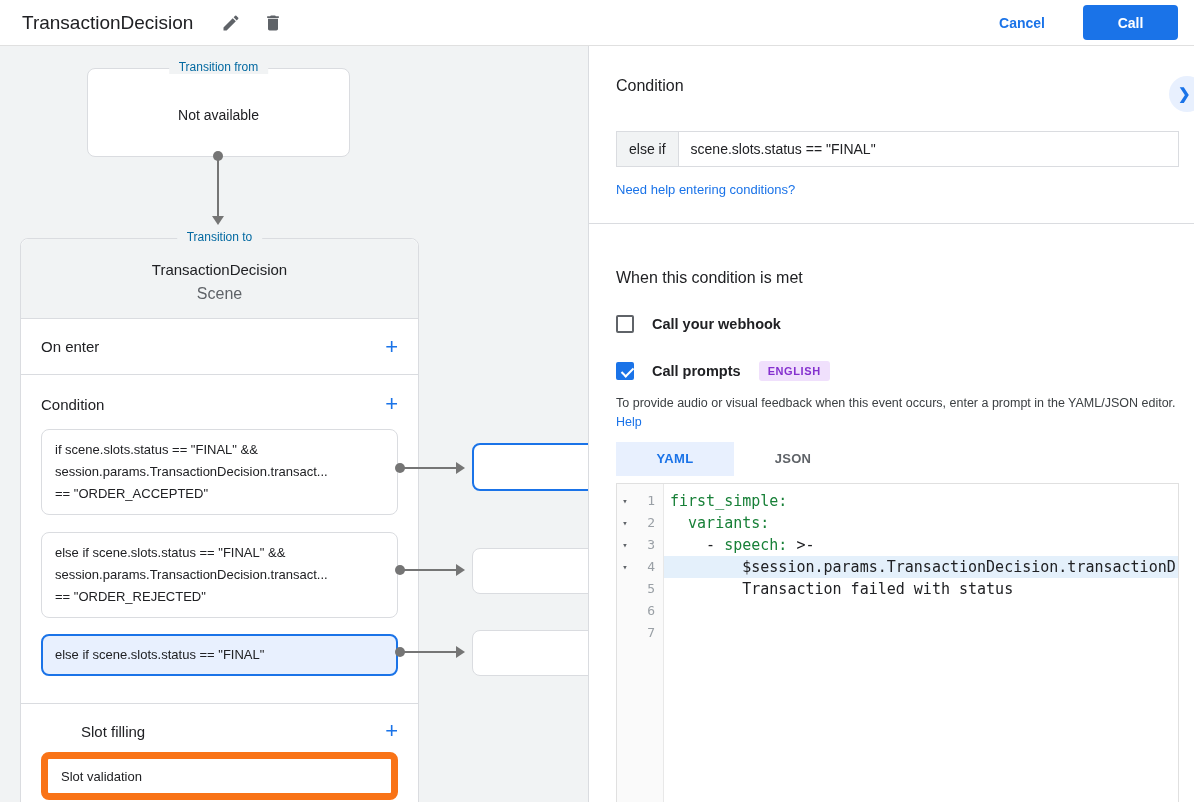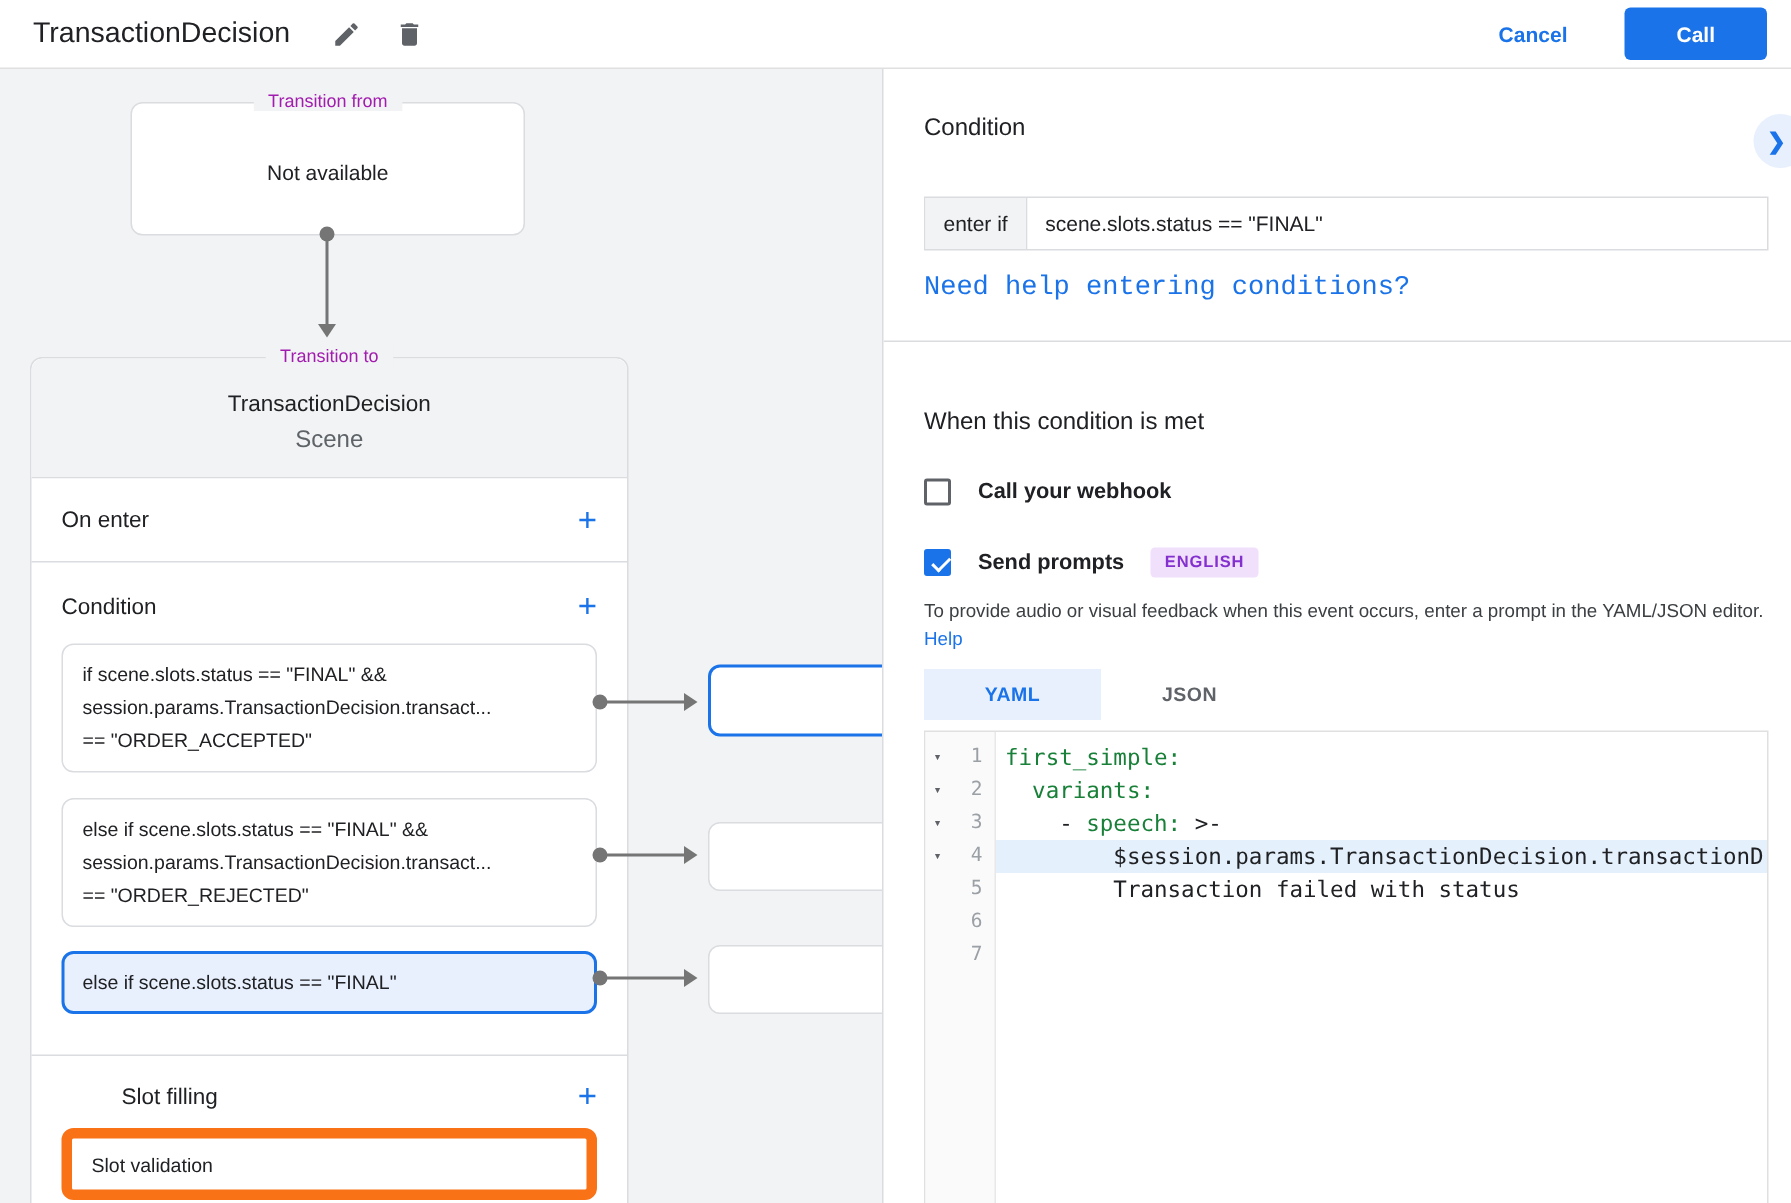--- a/index.html
+++ b/index.html
@@ -16,21 +16,21 @@
   .trash { margin-left:18px; }
   .topspacer { flex:1; }
   .cancel { color:#1a73e8; font-size:14px; font-weight:700; margin-right:38px; cursor:pointer; }
   .save { background:#1a73e8; color:#fff; font-size:14px; font-weight:700; border:none;
     border-radius:4px; height:35px; width:95px; cursor:pointer; font-family:"Liberation Sans",sans-serif; }
 
   
   .canvas { position:absolute; left:0; top:46px; width:588px; height:756px;
     background:#f1f3f4; overflow:hidden; }
   .legend { position:absolute; top:-9px; left:50%; transform:translateX(-50%);
-    background:#f1f3f4; padding:0 10px; font-size:12px; color:#a21caf; white-space:nowrap; z-index:2; }
+    background:#f1f3f4; padding:0 10px; font-size:12px; color:#0369a1; white-space:nowrap; z-index:2; }
 
   .tfrom { position:absolute; left:87px; top:22px; width:263px; height:89px; background:#fff;
     border:1px solid #dadce0; border-radius:8px; }
   .tfrom-value { text-align:center; margin-top:38px; font-size:14px; color:#202124; }
 
   .dot { position:absolute; width:10px; height:10px; border-radius:50%; background:#757575; }
   .vline { position:absolute; left:217px; top:113px; width:2px; height:57px; background:#757575; }
   .varrowhead { position:absolute; left:212px; top:170px; width:0; height:0;
     border-left:6px solid transparent; border-right:6px solid transparent; border-top:9px solid #757575; }
   .hline { position:absolute; height:2px; background:#757575; }
@@ -76,21 +76,21 @@
   .h2.cond { margin-top:29px; }
   .chev { position:absolute; left:580px; top:30px; width:36px; height:36px; border-radius:50%;
     background:#e8f0fe; color:#1a73e8; display:flex; align-items:center; padding-left:9px;
     font-size:15px; font-weight:700; cursor:pointer; }
   .inputgroup { margin-top:34px; width:563px; height:36px; border:1px solid #dadce0;
     display:flex; align-items:stretch; background:#fff; }
   .prefix { background:#f1f3f4; border-right:1px solid #dadce0; display:flex; align-items:center;
     padding:0 12px; font-size:14px; color:#202124; }
   .cond-input { flex:1; border:none; outline:none; padding:0 12px; font-size:14px; color:#202124;
     font-family:"Liberation Sans",sans-serif; background:#fff; }
-  .helplink { display:inline-block; margin-top:15px; color:#1a73e8; font-size:18px; cursor:pointer;font-family:Liberation Mono, monospace; }
+  .helplink { display:inline-block; margin-top:15px; color:#1a73e8; font-size:13px; cursor:pointer; }
   .divider { margin:25px -16px 0 -27px; border-top:1px solid #dadce0; }
   .h2.met { margin-top:43px; }
 
   .checkrow { display:flex; align-items:center; margin-top:26px; }
   .checkrow.prompts { margin-top:28px; }
   .cbox { width:18px; height:18px; border:2px solid #5f6368; border-radius:2px; cursor:pointer; flex:none; }
   .cbox.checked { background:#1a73e8; border-color:#1a73e8; }
   .cbox.checked::after { content:""; display:block; width:5px; height:10px;
     border:solid #fff; border-width:0 2px 2px 0; transform:rotate(45deg); margin:1px 0 0 6px; }
   .checklabel { margin-left:18px; font-size:14.5px; font-weight:700; color:#202124; cursor:pointer; }
@@ -206,37 +206,37 @@
   <div class="target t3"></div>
 </div>
 
 <div class="panel">
   <div class="h2 cond">Condition</div>
   <div class="chev">
       <span>❯</span>
     </div>
 
   <div class="inputgroup">
-    <div class="prefix">enter if</div>
+    <div class="prefix">else if</div>
     <input class="cond-input" value="scene.slots.status == &quot;FINAL&quot;" style="">
   </div>
   <span class="helplink">Need help entering conditions?</span>
 
   <div class="divider"></div>
 
   <div class="h2 met">When this condition is met</div>
 
   <div class="checkrow">
     <div class="cbox"></div>
     <div class="checklabel">Call your webhook</div>
   </div>
 
   <div class="checkrow prompts">
     <div class="cbox checked"></div>
-    <div class="checklabel">Send prompts</div>
+    <div class="checklabel">Call prompts</div>
     <div class="badge">ENGLISH</div>
   </div>
 
   <div class="desc"><span>To provide audio or visual feedback when this event occurs, enter a prompt in the YAML/JSON editor.</span> <span class="inlinehelp">Help</span></div>
 
   <div class="tabs">
     <div class="tab active">YAML</div>
     <div class="tab">JSON</div>
   </div>
 

